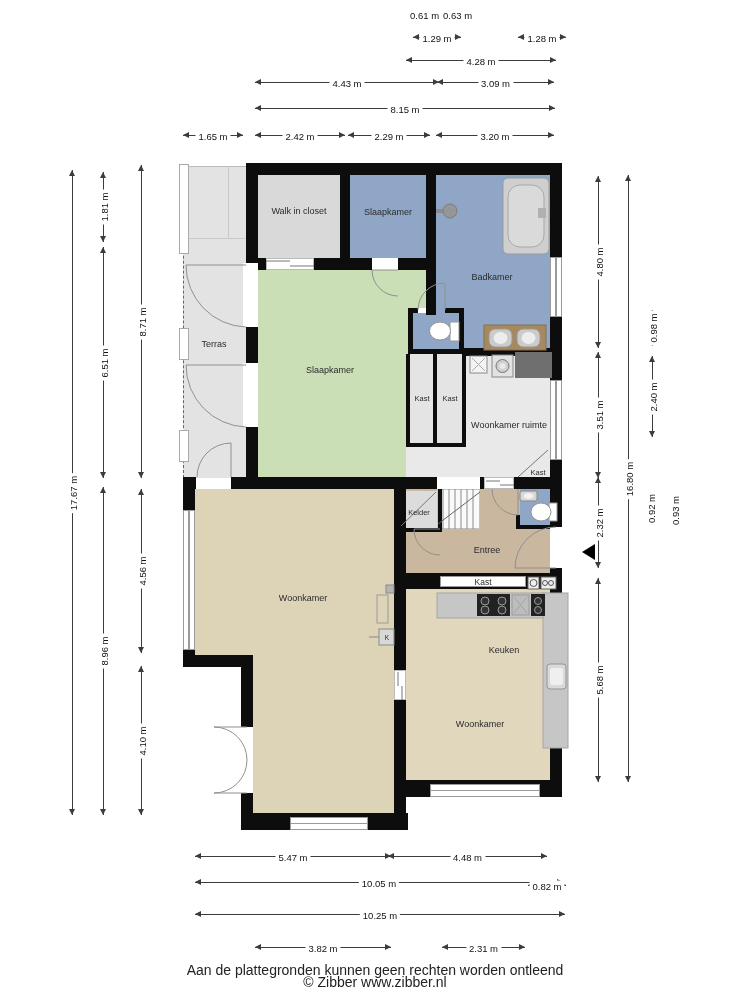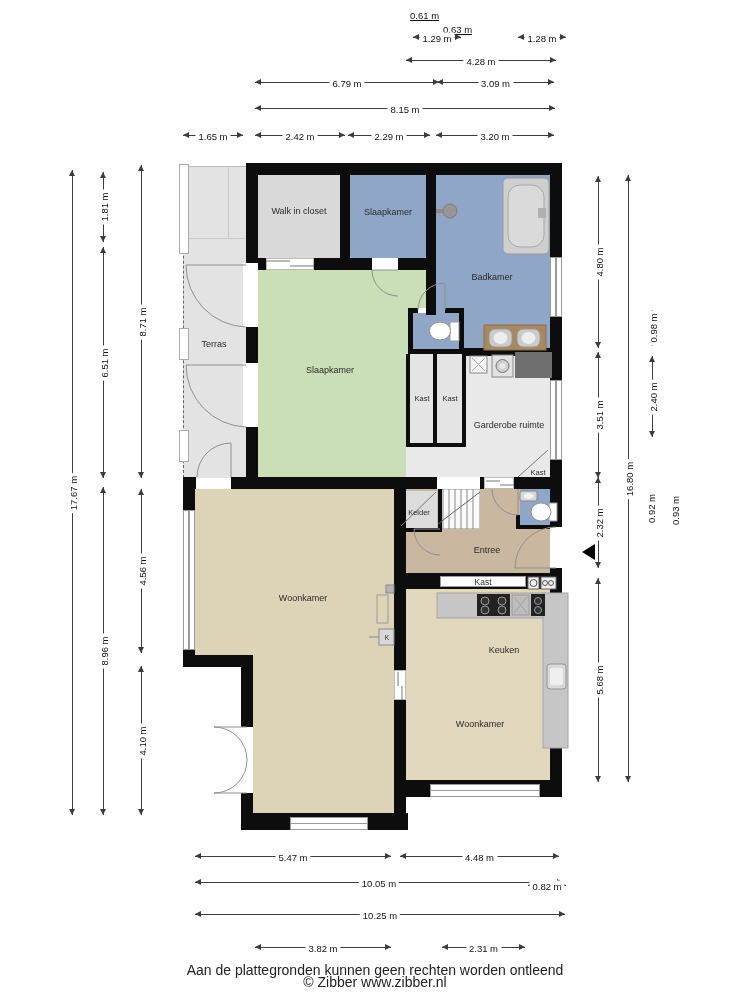--- a/index.html
+++ b/index.html
@@ -21,21 +21,21 @@
   .hdim .a1{left:0;border-right:6px solid #3c3c3c;}
   .hdim .a2{right:0;border-left:6px solid #3c3c3c;}
   .vdim{position:absolute;width:13px;}
   .vdim .line{position:absolute;top:0;bottom:0;left:6px;border-left:1px solid #3c3c3c;}
   .vdim .a1,.vdim .a2{position:absolute;left:3px;width:0;height:0;border-left:3px solid transparent;border-right:3px solid transparent;}
   .vdim .a1{top:0;border-bottom:6px solid #3c3c3c;}
   .vdim .a2{bottom:0;border-top:6px solid #3c3c3c;}
   .dlbl{position:absolute;left:50%;top:50%;transform:translate(-50%,-50%);background:#fff;padding:0 3px;
         font-size:9.5px;white-space:nowrap;}
   .vdim .dlbl{transform:translate(-50%,-50%) rotate(-90deg);}
-  .flbl{position:absolute;background:#fff;font-size:9.5px;white-space:nowrap;padding:0 2px;text-decoration:underline;}
+  .flbl{position:absolute;background:#fff;font-size:9.5px;white-space:nowrap;padding:0 2px;}
   .vlbl{position:absolute;font-size:9.5px;background:#fff;white-space:nowrap;text-align:center;transform:rotate(-90deg);}
   .footer{position:absolute;left:0;right:0;text-align:center;font-size:14px;color:#222;line-height:12px;}
   svg.overlay{position:absolute;left:0;top:0;pointer-events:none;}
   .arrow-in{position:absolute;width:0;height:0;border-top:8px solid transparent;border-bottom:8px solid transparent;border-right:13px solid #000;}
 </style>
 </head>
 <body>
 
 <div id="stage">
 
@@ -239,34 +239,34 @@
     </g>
   </svg>
 
   <div class="rlbl" style="left:299px;top:211px;">Walk in closet</div>
   <div class="rlbl" style="left:388px;top:212px;">Slaapkamer</div>
   <div class="rlbl" style="left:492px;top:277px;">Badkamer</div>
   <div class="rlbl" style="left:214px;top:344px;">Terras</div>
   <div class="rlbl" style="left:330px;top:370px;">Slaapkamer</div>
   <div class="rlbl sm" style="left:422px;top:398px;">Kast</div>
   <div class="rlbl sm" style="left:450px;top:398px;">Kast</div>
-  <div class="rlbl" style="left:509px;top:425px;">Garderobe ruimte</div>
+  <div class="rlbl" style="left:509px;top:425px;">Woonkamer ruimte</div>
   <div class="rlbl sm" style="left:538px;top:472px;">Kast</div>
   <div class="rlbl sm" style="left:419px;top:512px;">Kelder</div>
   <div class="rlbl" style="left:487px;top:550px;text-align:center;">Entree</div>
   <div class="rlbl" style="left:483px;top:582px;font-size:8.5px;">Kast</div>
   <div class="rlbl" style="left:303px;top:598px;">Woonkamer</div>
   <div class="rlbl" style="left:504px;top:650px;">Keuken</div>
   <div class="rlbl" style="left:480px;top:724px;">Woonkamer</div>
   <div class="rlbl sm" style="left:387px;top:637px;font-size:6.5px;">K</div>
 
   <div class="arrow-in" style="left:582px;top:544px;"></div>
 
   <span class="flbl" style="left:408px;top:10px;">0.61 m</span>
-  <span class="flbl" style="left:441px;top:24px;">0.63 m</span>
+  <span class="flbl" style="left:441px;top:10px;">0.63 m</span>
   <div class="hdim" style="left:413px;top:31px;width:48px;">
       <div class="line"></div>
       <div class="a1"></div>
       <div class="a2"></div>
       <span class="dlbl">1.29 m</span>
     </div>
   <div class="hdim" style="left:518px;top:31px;width:48px;">
       <div class="line"></div>
       <div class="a1"></div>
       <div class="a2"></div>
@@ -275,21 +275,21 @@
   <div class="hdim" style="left:406px;top:54px;width:150px;">
       <div class="line"></div>
       <div class="a1"></div>
       <div class="a2"></div>
       <span class="dlbl">4.28 m</span>
     </div>
   <div class="hdim" style="left:255px;top:76px;width:184px;">
       <div class="line"></div>
       <div class="a1"></div>
       <div class="a2"></div>
-      <span class="dlbl">6.79 m</span>
+      <span class="dlbl">4.43 m</span>
     </div>
   <div class="hdim" style="left:437px;top:76px;width:117px;">
       <div class="line"></div>
       <div class="a1"></div>
       <div class="a2"></div>
       <span class="dlbl">3.09 m</span>
     </div>
   <div class="hdim" style="left:255px;top:102px;width:300px;">
       <div class="line"></div>
       <div class="a1"></div>
@@ -408,21 +408,21 @@
       <div class="a2"></div>
       <span class="dlbl">5.68 m</span>
     </div>
 
   <div class="hdim" style="left:195px;top:850px;width:196px;">
       <div class="line"></div>
       <div class="a1"></div>
       <div class="a2"></div>
       <span class="dlbl">5.47 m</span>
     </div>
-  <div class="hdim" style="left:400px;top:850px;width:159px;">
+  <div class="hdim" style="left:388px;top:850px;width:159px;">
       <div class="line"></div>
       <div class="a1"></div>
       <div class="a2"></div>
       <span class="dlbl">4.48 m</span>
     </div>
   <div class="hdim" style="left:195px;top:876px;width:368px;">
       <div class="line"></div>
       <div class="a1"></div>
       <div class="a2"></div>
       <span class="dlbl">10.05 m</span>

